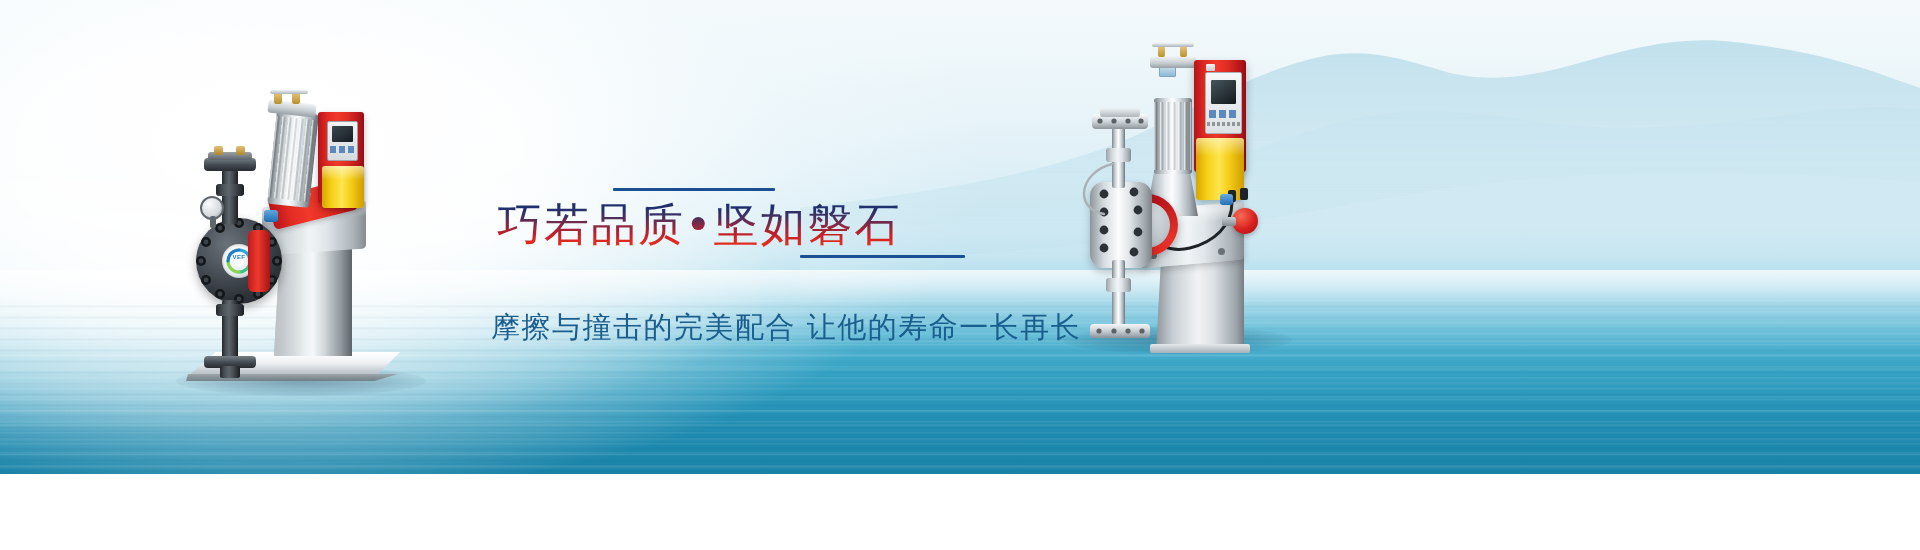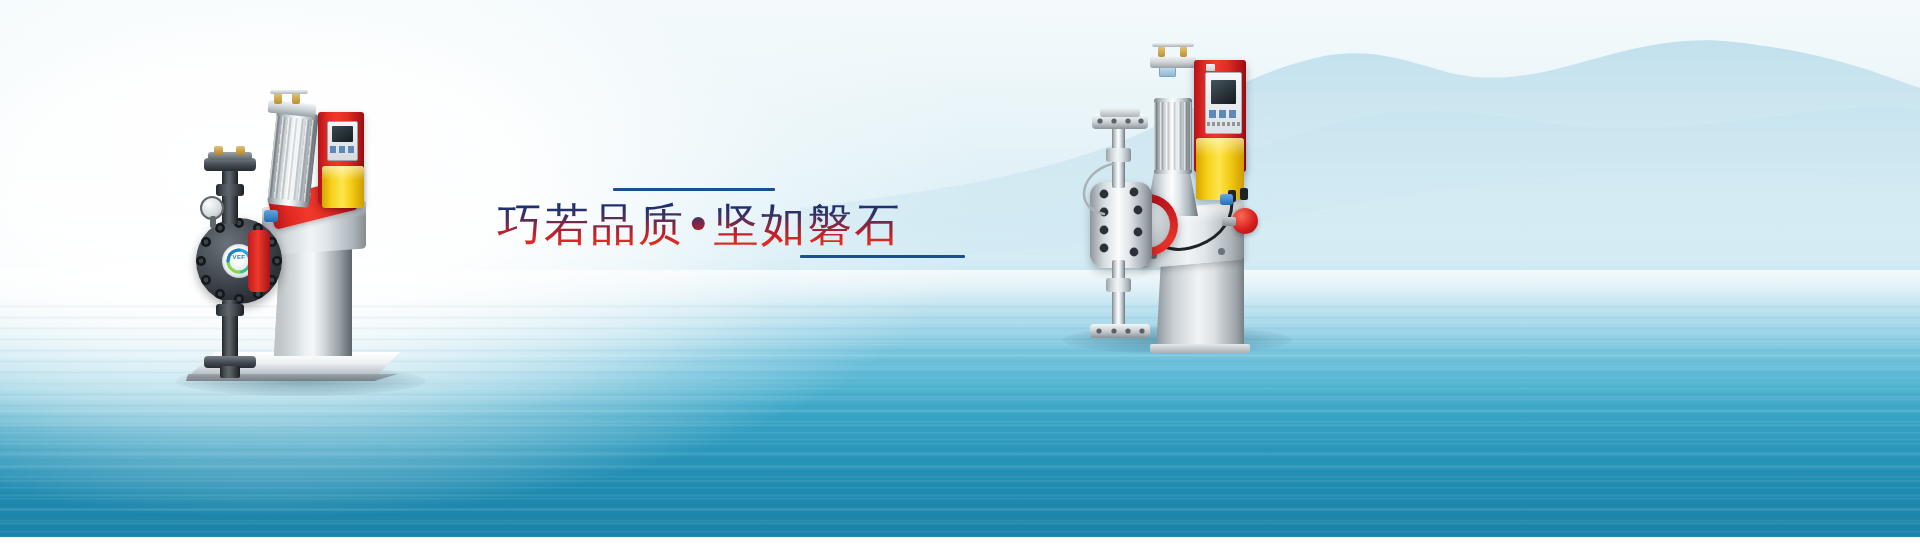--- a/index.html
+++ b/index.html
@@ -3,21 +3,21 @@
 <meta charset="utf-8">
 <title>Banner</title>
 <style>
   html,body{margin:0;padding:0;background:#fff;}
   *{box-sizing:border-box;}
 
   
   #banner{
     position:relative;
     width:1920px;
-    height:537px;
+    height:474px;
     overflow:hidden;
     font-family:"Liberation Sans","DejaVu Sans",sans-serif;
     background:#fde047;
   }
 
   
   .bg-layer{position:absolute;inset:0;}
 
   .bg-sky{
     background:
@@ -483,14 +483,15 @@
       </svg>
     </div>
   </div>
 
   <div class="text-block">
     <div class="rule rule-top"></div>
     <h1 class="headline">巧若品质•坚如磐石</h1>
     <div class="rule rule-bottom"></div>
   </div>
 
+  <div class="subtitle">摩擦与撞击的完美配合  让他的寿命一长再长</div>
 
 </div>
 
 </body></html>

